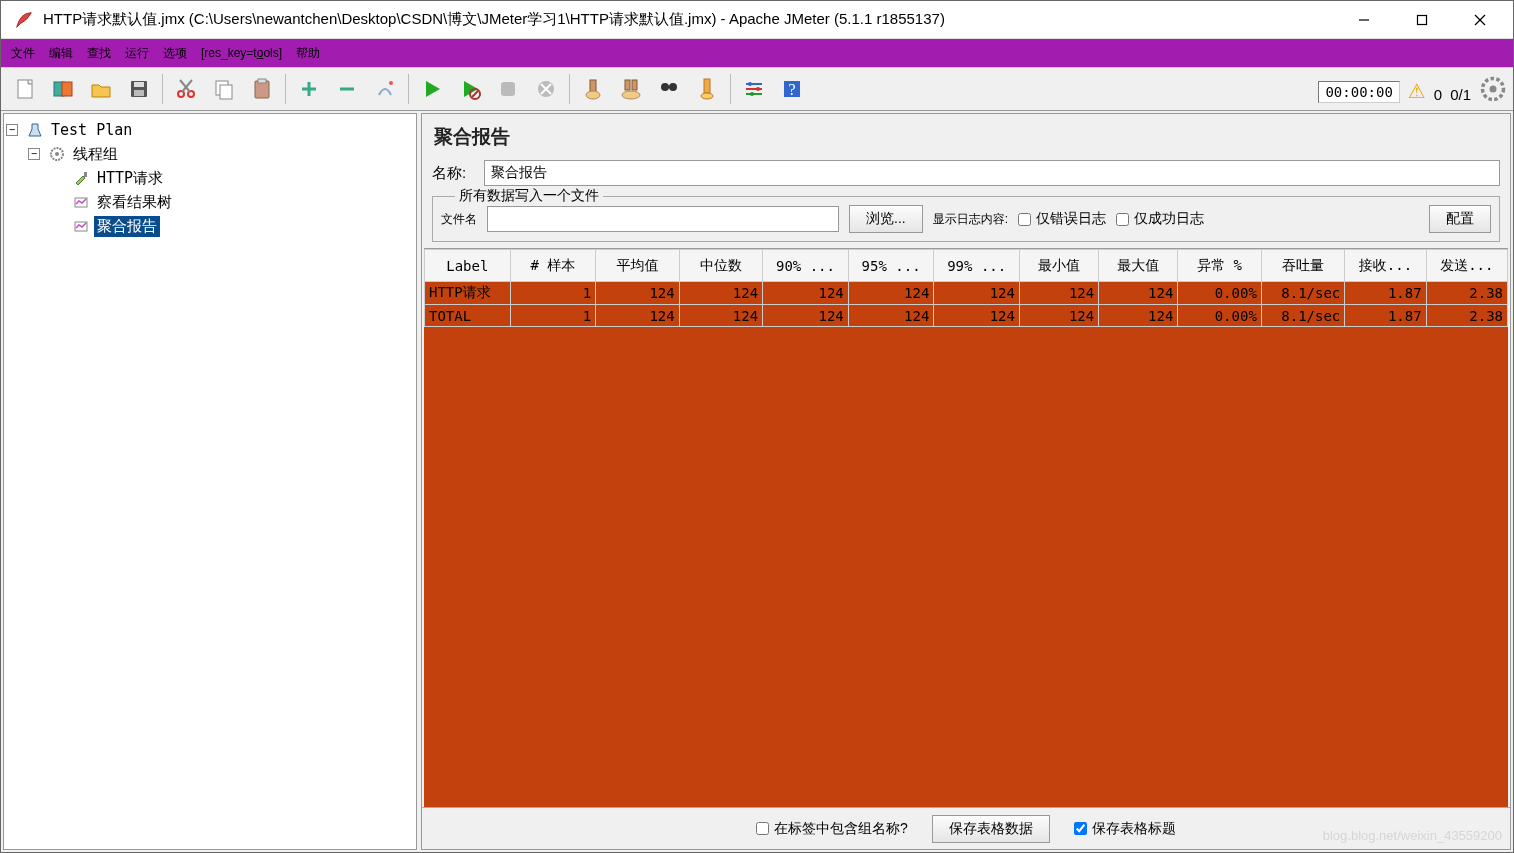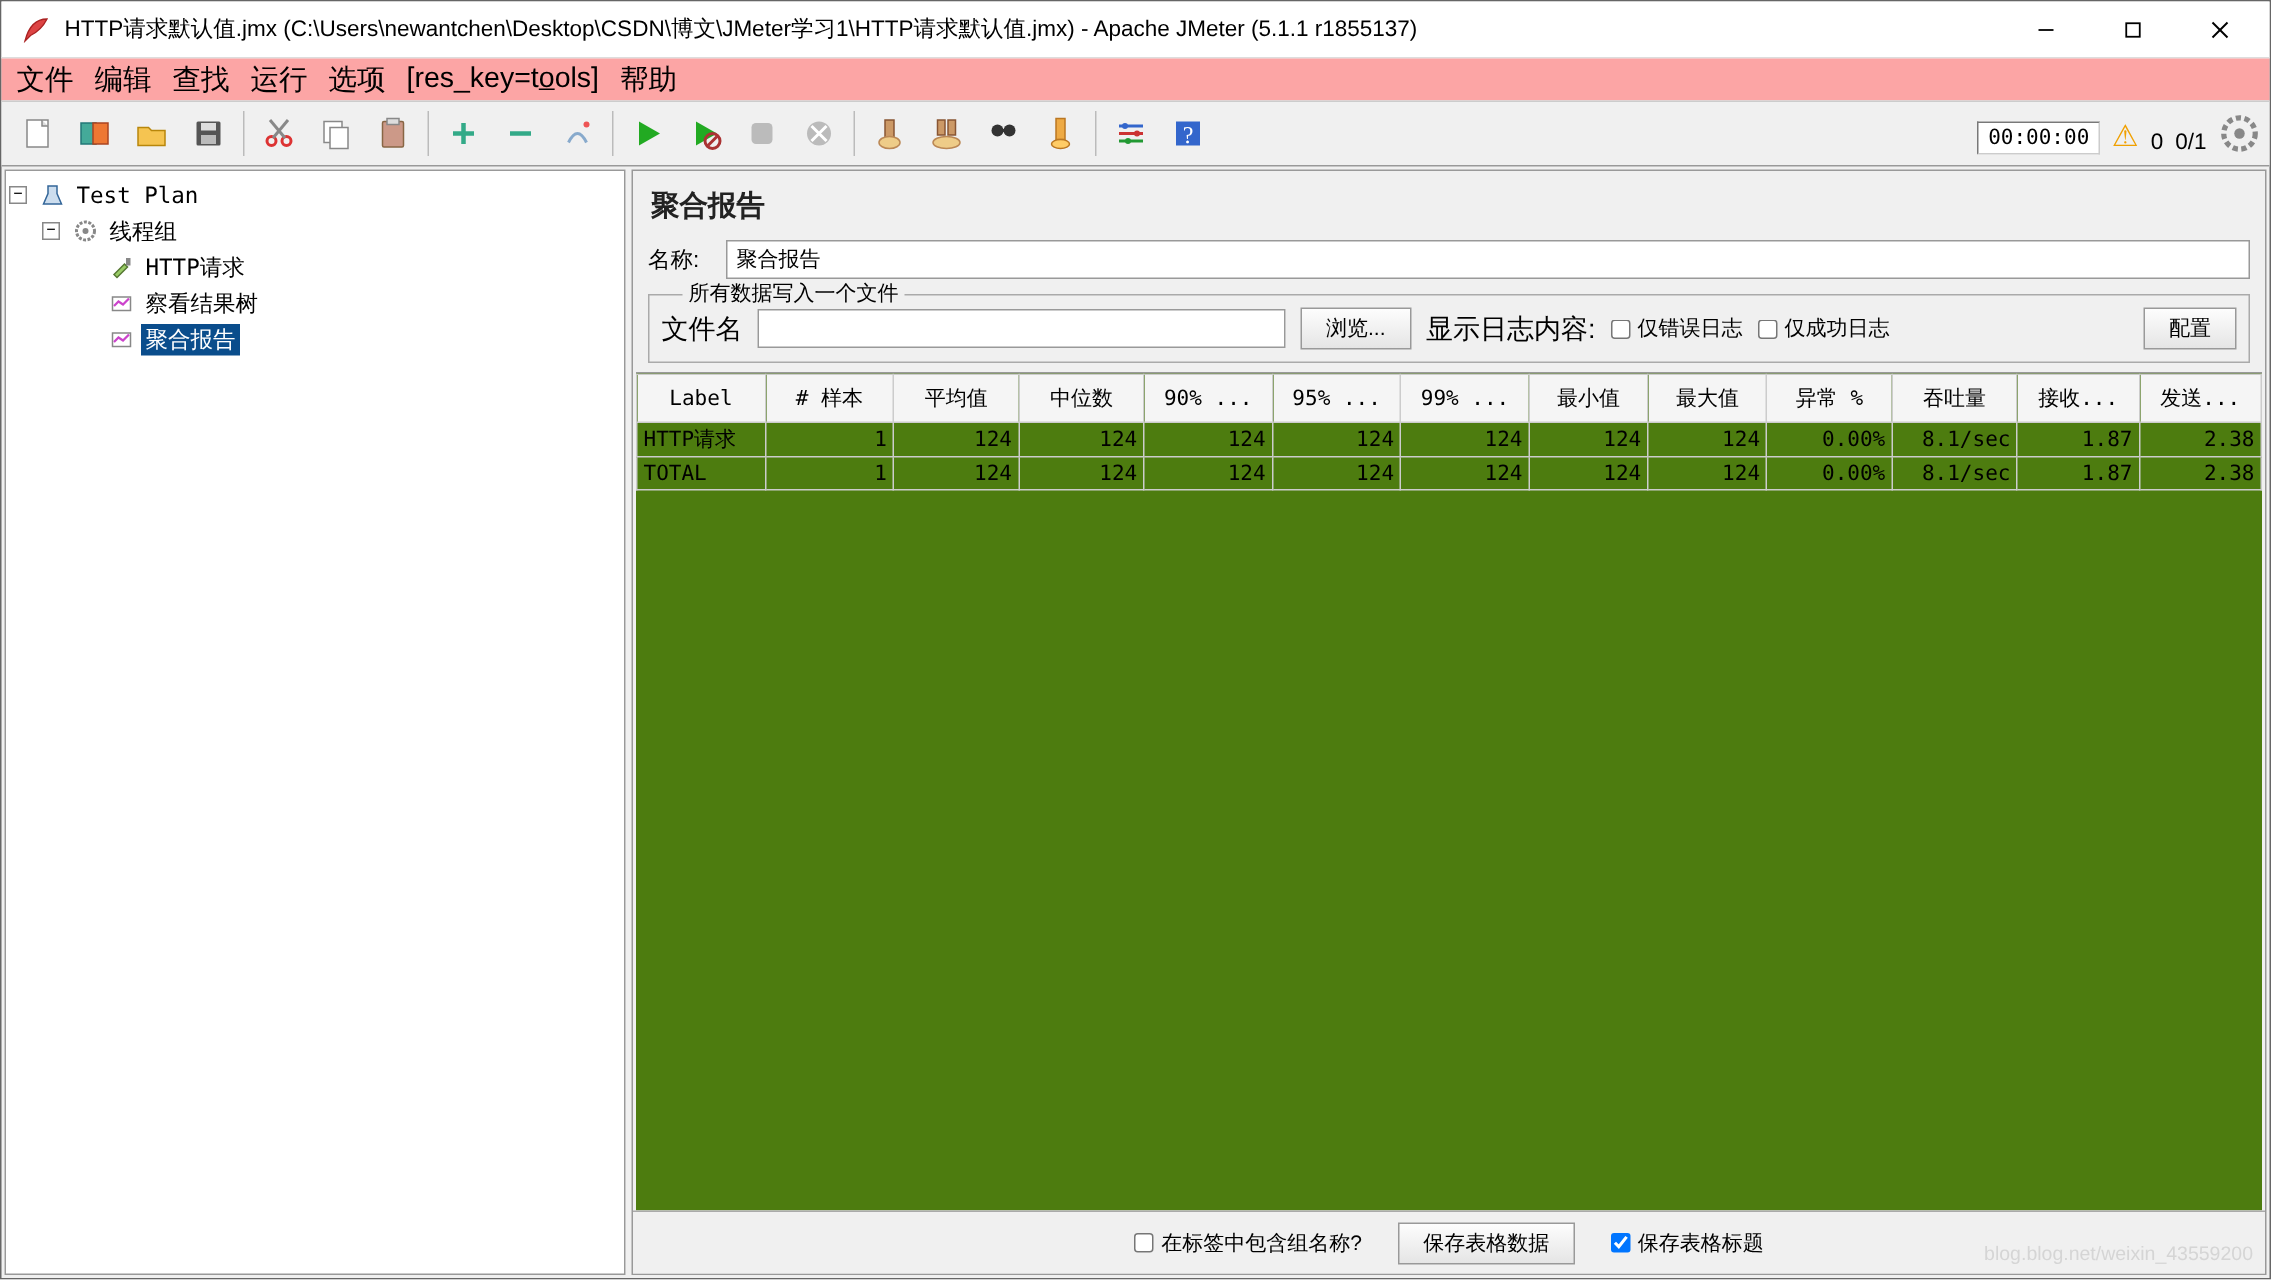--- a/index.html
+++ b/index.html
@@ -4,21 +4,21 @@
 <style>
 * { box-sizing: border-box; margin: 0; padding: 0; }
 body { font-family: "Microsoft YaHei", SimSun, sans-serif; font-size: 13px; background: #fff; overflow: hidden; }
 .window { width: 1514px; height: 853px; border: 1px solid #666; display: flex; flex-direction: column; background: #f0f0f0; }
 .titlebar { height: 38px; display: flex; align-items: center; padding: 0 4px; background: #fff; border-bottom: 1px solid #ddd; }
 .titlebar .feather { width: 22px; height: 22px; margin: 0 8px; }
 .titlebar .title { flex: 1; font-size: 15px; color: #000; white-space: nowrap; overflow: hidden; }
 .win-controls { display: flex; gap: 0; }
 .win-btn { width: 58px; height: 38px; display: flex; align-items: center; justify-content: center; cursor: pointer; }
 .win-btn svg { width: 12px; height: 12px; }
-.menubar { height: 28px; display: flex; align-items: center; gap: 14px; padding: 0 10px; background: #fca5a5; font-size: 19px; }
+.menubar { height: 28px; display: flex; align-items: center; gap: 14px; padding: 0 10px; background: #a21caf; font-size: 12px; }
 .menubar span { cursor: pointer; }
 .menubar span u { text-decoration: underline; }
 .toolbar { height: 44px; display: flex; align-items: center; padding: 0 6px; gap: 2px; background: #f0f0f0; border-top: 1px solid #ccc; border-bottom: 1px solid #999; }
 .toolbar .tbtn { width: 36px; height: 36px; display: flex; align-items: center; justify-content: center; border: 1px solid transparent; cursor: pointer; }
 .toolbar .sep { width: 1px; height: 30px; background: #bbb; margin: 0 3px; }
 .toolbar .right { margin-left: auto; display: flex; align-items: flex-end; gap: 8px; }
 .timer-box { border: 1px inset #ccc; padding: 2px 6px; font-family: monospace; font-size: 14px; background: #fff; min-width: 72px; }
 .warn-icon { color: #f0a000; font-size: 20px; }
 .status-txt { font-size: 15px; color: #000; }
 .gear-icon { width: 28px; height: 28px; }
@@ -31,25 +31,25 @@
 .tree-label.selected { background: #0a4d8c; color: #fff; }
 .ind { display: inline-block; }
 .main-pane { flex: 1; display: flex; flex-direction: column; border: 1px solid #999; margin: 2px; background: #f0f0f0; min-width: 0; }
 .panel-title { font-size: 19px; padding: 10px 12px 6px; font-weight: bold; color: #222; }
 .form-row { display: flex; align-items: center; padding: 4px 10px; gap: 8px; }
 .form-label { font-size: 15px; min-width: 44px; }
 .form-input { flex: 1; height: 26px; border: 1px solid #999; background: #fff; padding: 0 6px; font-size: 14px; }
 .fieldset { border: 1px solid #aaa; margin: 6px 10px; padding: 8px; position: relative; }
 .fieldset .legend { position: absolute; top: -10px; left: 22px; background: #f0f0f0; padding: 0 4px; font-size: 14px; }
 .file-row { display: flex; align-items: center; gap: 10px; }
-.file-row .lbl { font-size: 18px; }
+.file-row .lbl { font-size: 12px; }
 .file-row input[type=text] { width: 352px; height: 26px; border: 1px solid #999; background: #fff; }
 .btn { height: 28px; padding: 0 16px; border: 1px solid #999; background: linear-gradient(#fdfdfd,#e5e5e5); cursor: pointer; font-size: 14px; }
 .chk-row { display: flex; align-items: center; gap: 5px; font-size: 14px; }
-.table-wrap { flex: 1; margin: 0 2px; background: #4d7c0f; border-top: 1px solid #999; overflow: auto; }
+.table-wrap { flex: 1; margin: 0 2px; background: #c2410c; border-top: 1px solid #999; overflow: auto; }
 table.data { width: 100%; border-collapse: collapse; font-family: "SimSun", monospace; font-size: 14px; }
 table.data th { border: 1px solid #ccc; background: #f5f5f5; padding: 4px 2px; font-weight: normal; text-align: center; height: 32px; white-space: nowrap; overflow: hidden; }
 table.data td { border: 1px solid #ccc; padding: 2px 4px; text-align: right; height: 22px; white-space: nowrap; }
 table.data td.left { text-align: left; }
 .bottom-bar { height: 42px; border-top: 1px solid #aaa; display: flex; align-items: center; justify-content: center; gap: 24px; background: #f0f0f0; position: relative; }
 .watermark { position: absolute; right: 8px; bottom: 6px; font-size: 13px; color: #d5d5d5; font-family: sans-serif; }
 </style>
 </head>
 <body>
 

